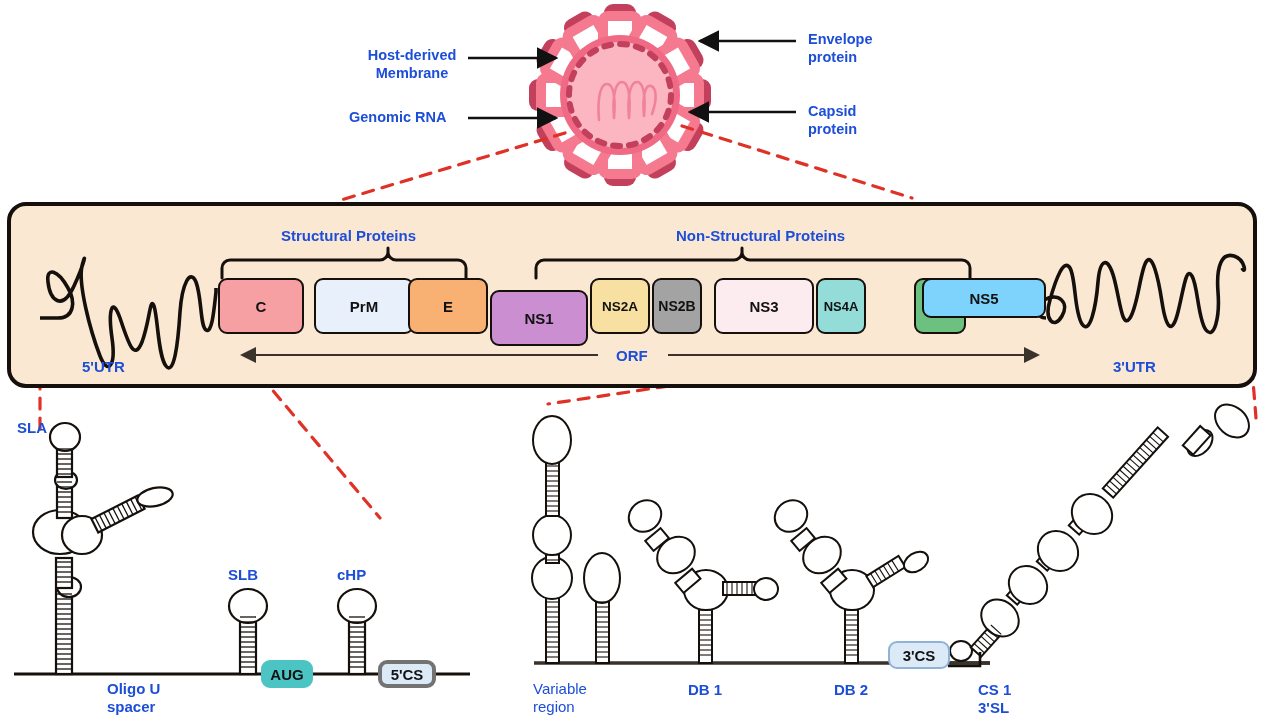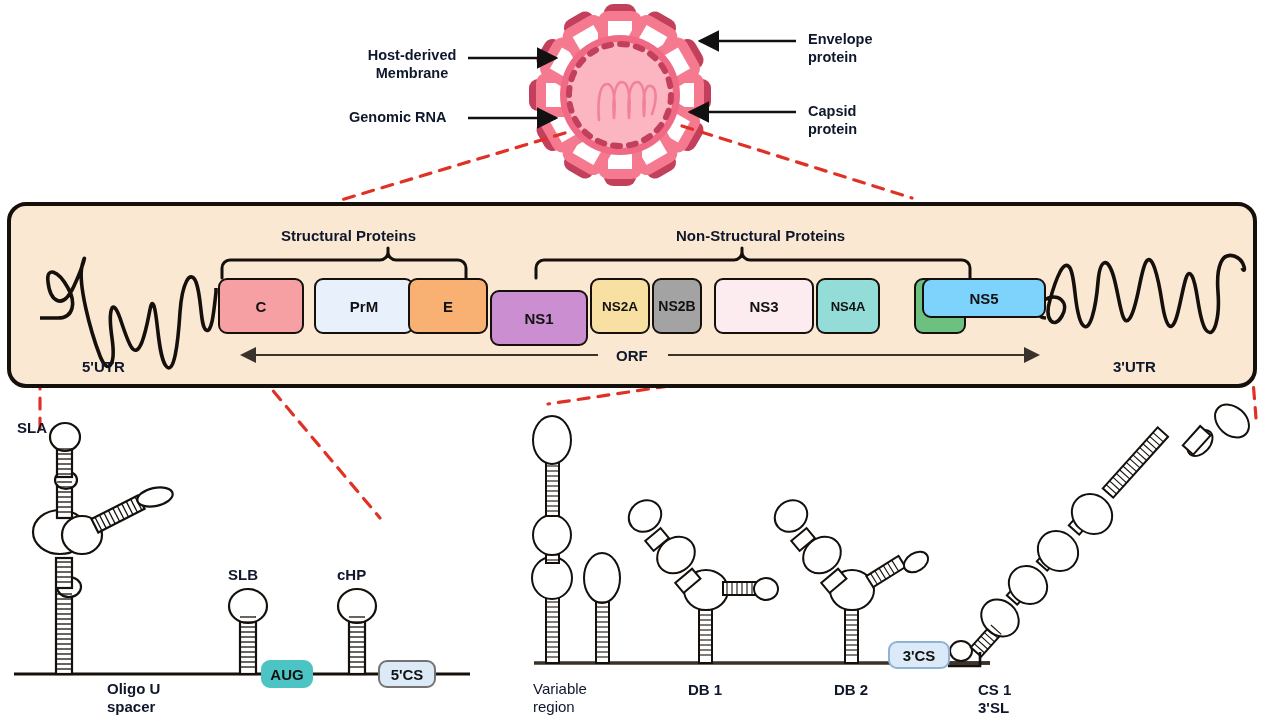--- a/index.html
+++ b/index.html
@@ -3,21 +3,21 @@
 <meta charset="utf-8">
 <style>
   html,body{margin:0;padding:0;}
   body{
     width:1264px;height:723px;background:#ffffff;
     font-family:"Liberation Sans", sans-serif;
     position:relative;overflow:hidden;
   }
   .stage{position:absolute;left:0;top:0;width:1264px;height:723px;}
   svg{position:absolute;left:0;top:0;width:1264px;height:723px;overflow:visible;}
-  .lbl{position:absolute;font-weight:bold;color:#0f172a;white-space:pre-line;line-height:1.22;}
+  .lbl{position:absolute;font-weight:bold;color:#1d4ed8;white-space:pre-line;line-height:1.22;}
   .lbl.n{font-weight:normal;}
   .s14{font-size:14.5px;}
   .s15{font-size:15px;}
   .boxtxt{
     position:absolute;display:flex;align-items:center;justify-content:center;
     font-weight:bold;font-size:15px;color:#111;box-sizing:border-box;
     border:2.6px solid #15100c;border-radius:9px;
   }
   .badge{
     position:absolute;display:flex;align-items:center;justify-content:center;
@@ -488,36 +488,36 @@
   <div class="lbl s15" style="left:281px;top:227px;">Structural Proteins</div>
   <div class="lbl s15" style="left:676px;top:227px;">Non-Structural Proteins</div>
 
   <div class="boxtxt" style="left:218px;top:278px;width:86px;height:56px;background:#f6a0a4;">C</div>
   <div class="boxtxt" style="left:306px;top:278px;width:100px;height:56px;background:#e8f0fb;margin-left:8px;">PrM</div>
   <div class="boxtxt" style="left:408px;top:278px;width:80px;height:56px;background:#f8b173;">E</div>
   <div class="boxtxt" style="left:490px;top:278px;width:98px;height:56px;background:#cb8ed0;margin-top:12px;">NS1</div>
   <div class="boxtxt" style="left:590px;top:278px;width:60px;height:56px;background:#f7e0a1;font-size:13.5px;">NS2A</div>
   <div class="boxtxt" style="left:652px;top:278px;width:50px;height:56px;background:#a3a3a3;font-size:14px;">NS2B</div>
   <div class="boxtxt" style="left:714px;top:278px;width:100px;height:56px;background:#fcecef;">NS3</div>
-  <div class="boxtxt" style="left:816px;top:278px;width:64px;height:56px;background:#93dcd8;font-size:13px;">NS4A</div>
+  <div class="boxtxt" style="left:816px;top:278px;width:50px;height:56px;background:#93dcd8;font-size:13px;">NS4A</div>
   <div class="boxtxt" style="left:868px;top:278px;width:52px;height:56px;background:#6cc180;font-size:13px;margin-left:46px;">NS4B</div>
   <div class="boxtxt" style="left:922px;top:278px;width:124px;height:40px;background:#7dd3fc;">NS5</div>
 
   <div class="lbl s15" style="left:82px;top:358px;">5'UTR</div>
   <div class="lbl s15" style="left:1113px;top:358px;">3'UTR</div>
   <div class="lbl s15" style="left:616px;top:347px;">ORF</div>
 
   <div class="lbl s15" style="left:17px;top:419px;">SLA</div>
   <div class="lbl s15" style="left:228px;top:566px;">SLB</div>
   <div class="lbl s15" style="left:337px;top:566px;">cHP</div>
   <div class="lbl s15" style="left:107px;top:680px;">Oligo U
 spacer</div>
 
   <div class="badge" style="left:261px;top:660px;width:52px;height:28px;background:#4cc4c4;border:2px solid #4cc4c4;">AUG</div>
-  <div class="badge" style="left:378px;top:660px;width:58px;height:28px;background:#dceaf7;border:2px solid #737373;">5'CS</div>
+  <div class="badge" style="left:378px;top:660px;width:58px;height:28px;background:#dceaf7;border:4px solid #737373;">5'CS</div>
 
   <div class="lbl s15 n" style="left:533px;top:680px;font-weight:normal;">Variable
 region</div>
   <div class="lbl s15" style="left:688px;top:681px;">DB 1</div>
   <div class="lbl s15" style="left:834px;top:681px;">DB 2</div>
   <div class="lbl s15" style="left:978px;top:681px;">CS 1
 3'SL</div>
 
   <div class="badge" style="left:888px;top:641px;width:62px;height:28px;background:#dceaf7;border:2px solid #8fb3d6;text-align:center;">3'CS</div>
 

